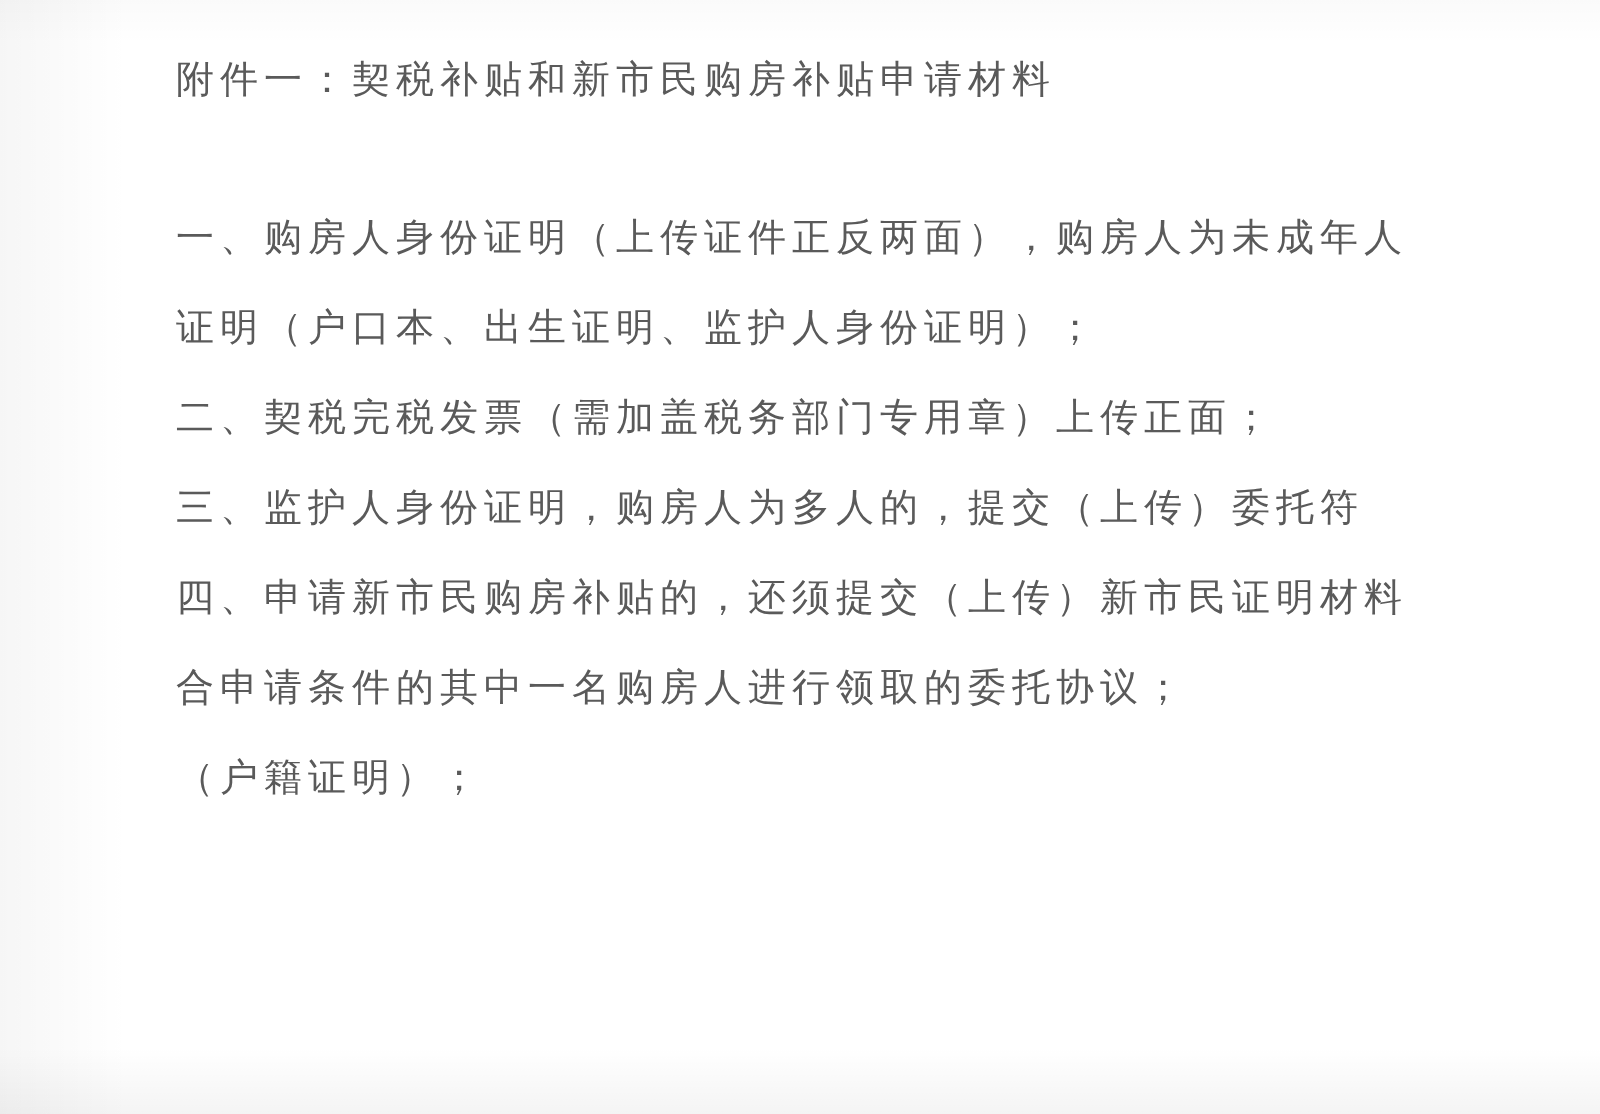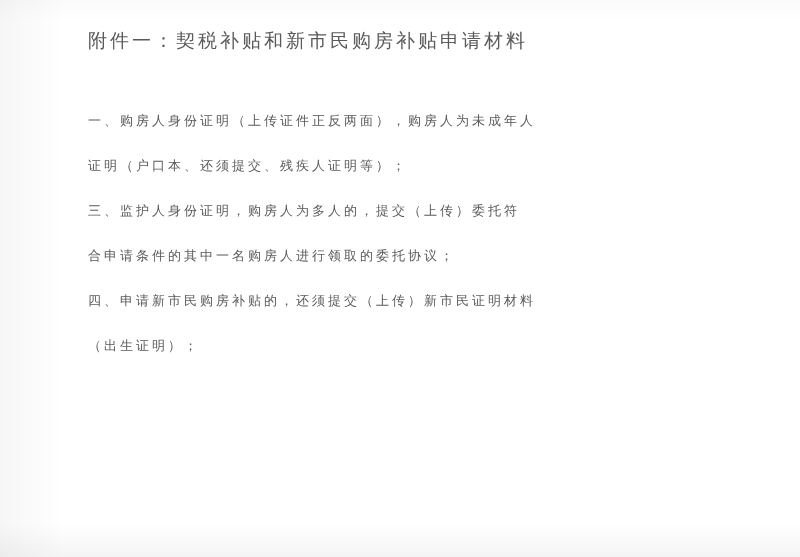--- a/index.html
+++ b/index.html
@@ -30,35 +30,37 @@
     white-space: nowrap;
     font-weight: 400;
   }
   .doc-body {
     position: absolute;
     left: 88px;
     top: 98px;
     width: 640px;
   }
   .doc-line {
-    font-size: 13px;
+    font-size: 19px;
     letter-spacing: 3px;
     line-height: 45px;
     height: 45px;
     white-space: nowrap;
     font-weight: 400;
+    font-family: Liberation Mono, monospace;
   }
 </style>
 </head>
 <body>
 
 <div class="doc-page">
   <div class="doc-title">附件一：契税补贴和新市民购房补贴申请材料</div>
 
   <div class="doc-body">
     <div class="doc-line">一、购房人身份证明（上传证件正反两面），购房人为未成年人</div>
-    <div class="doc-line">证明（户口本、还须提交、残疾人证明等）；</div>
+    <div class="doc-line">证明（户口本、出生证明、监护人身份证明）；</div>
+    <div class="doc-line">二、契税完税发票（需加盖税务部门专用章）上传正面；</div>
     <div class="doc-line">三、监护人身份证明，购房人为多人的，提交（上传）委托符</div>
+    <div class="doc-line">四、申请新市民购房补贴的，还须提交（上传）新市民证明材料</div>
     <div class="doc-line">合申请条件的其中一名购房人进行领取的委托协议；</div>
-    <div class="doc-line">四、申请新市民购房补贴的，还须提交（上传）新市民证明材料</div>
-    <div class="doc-line">（出生证明）；</div>
+    <div class="doc-line">（户籍证明）；</div>
   </div>
 </div>
 
 </body></html>

